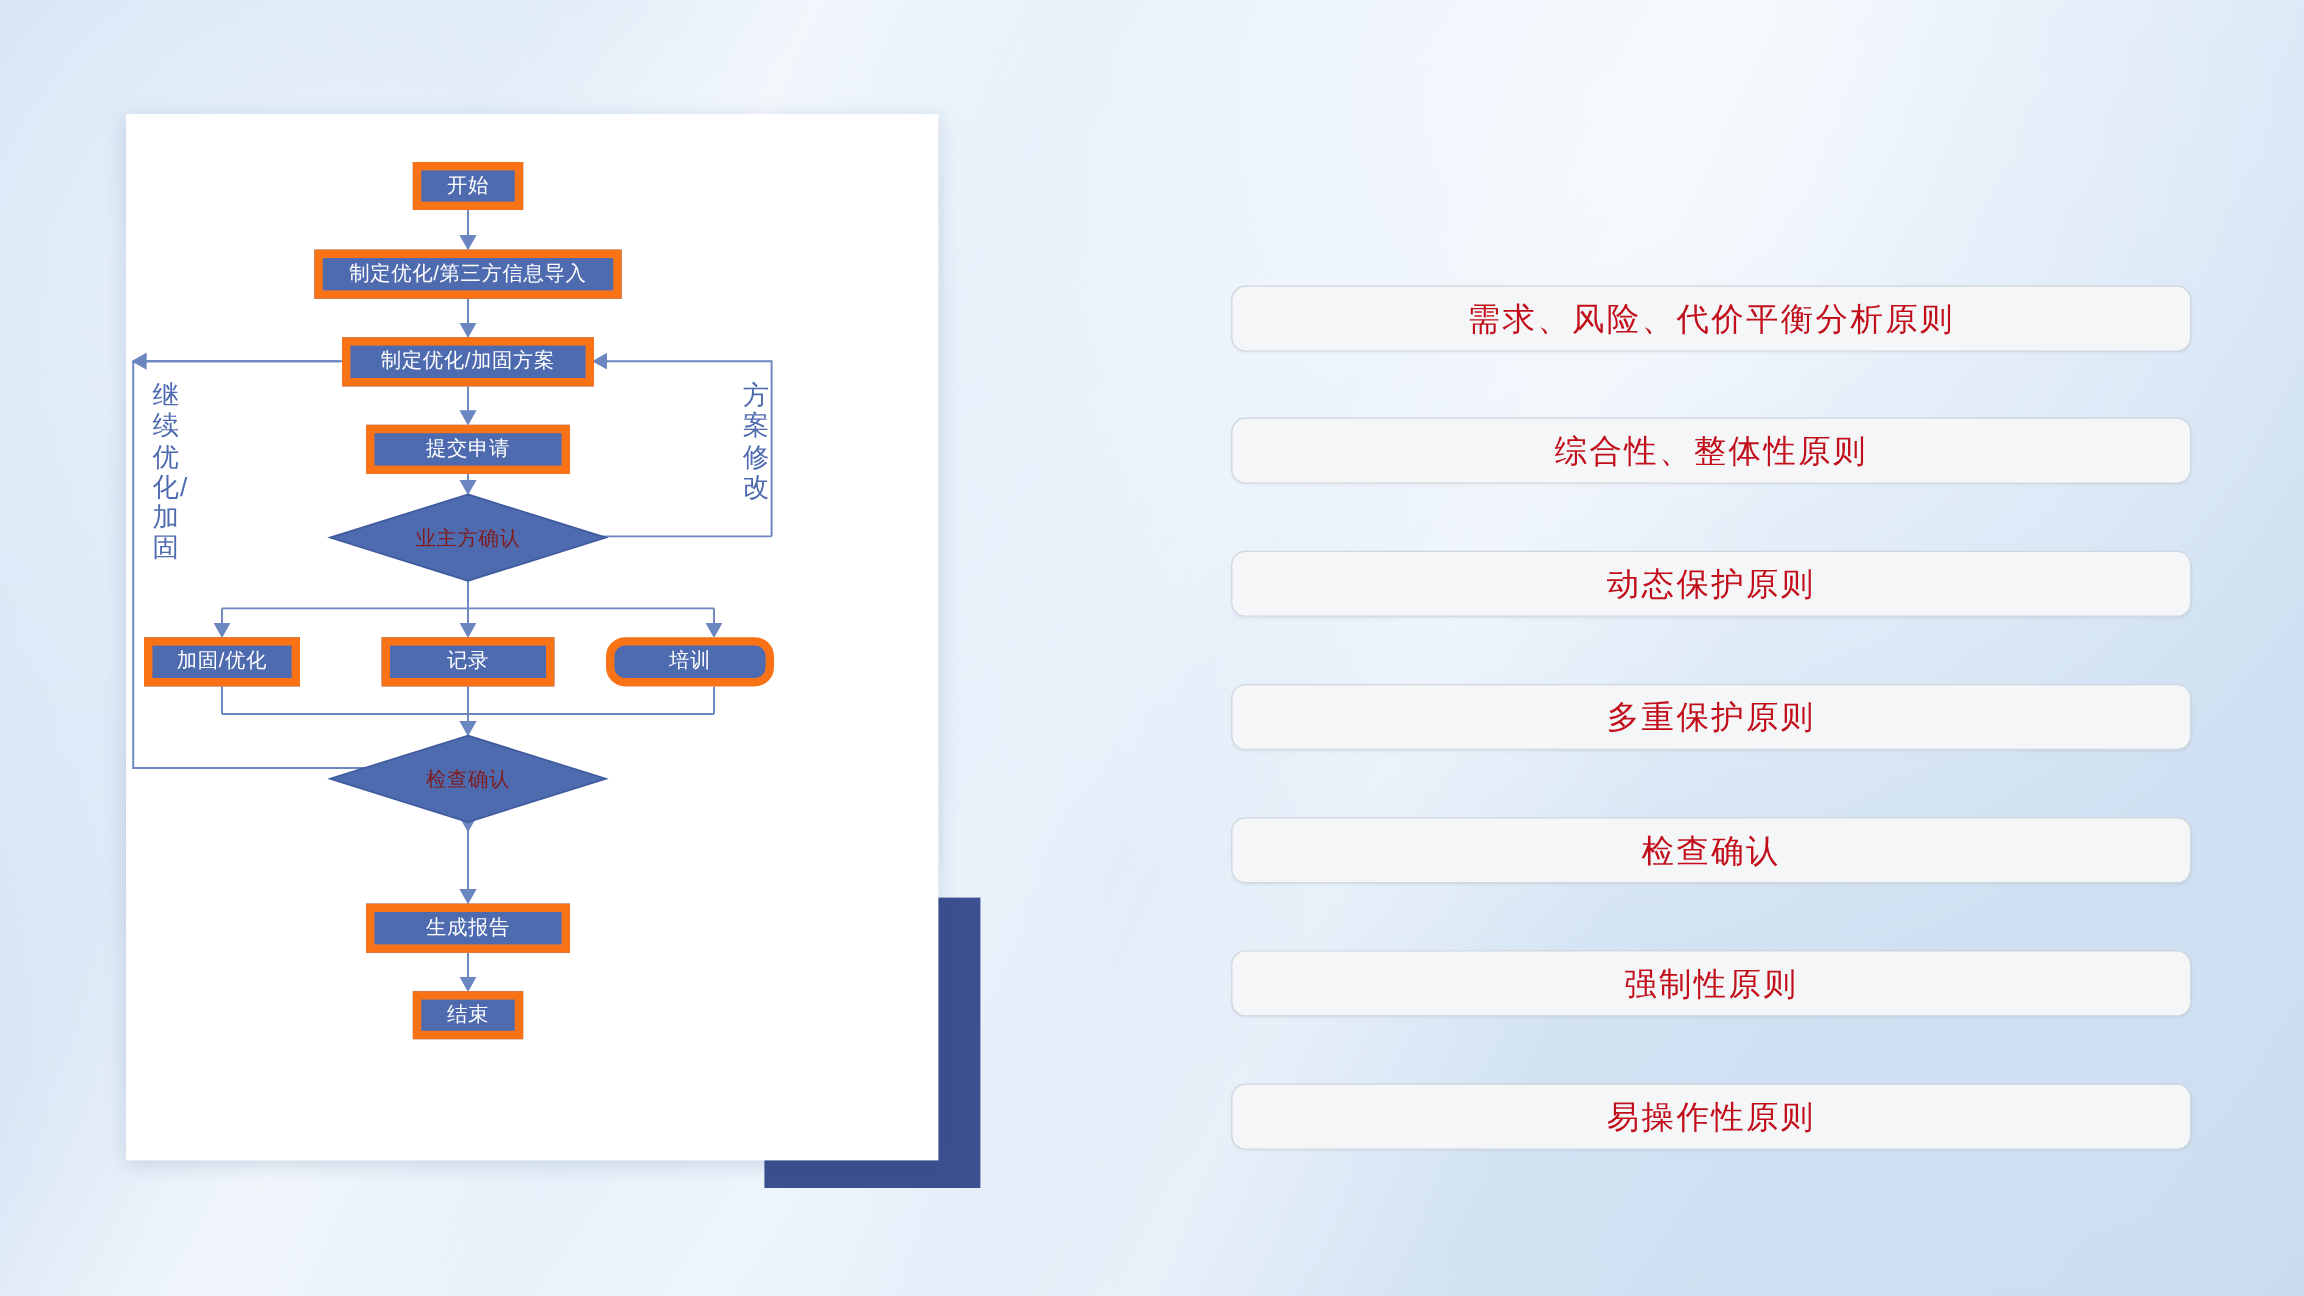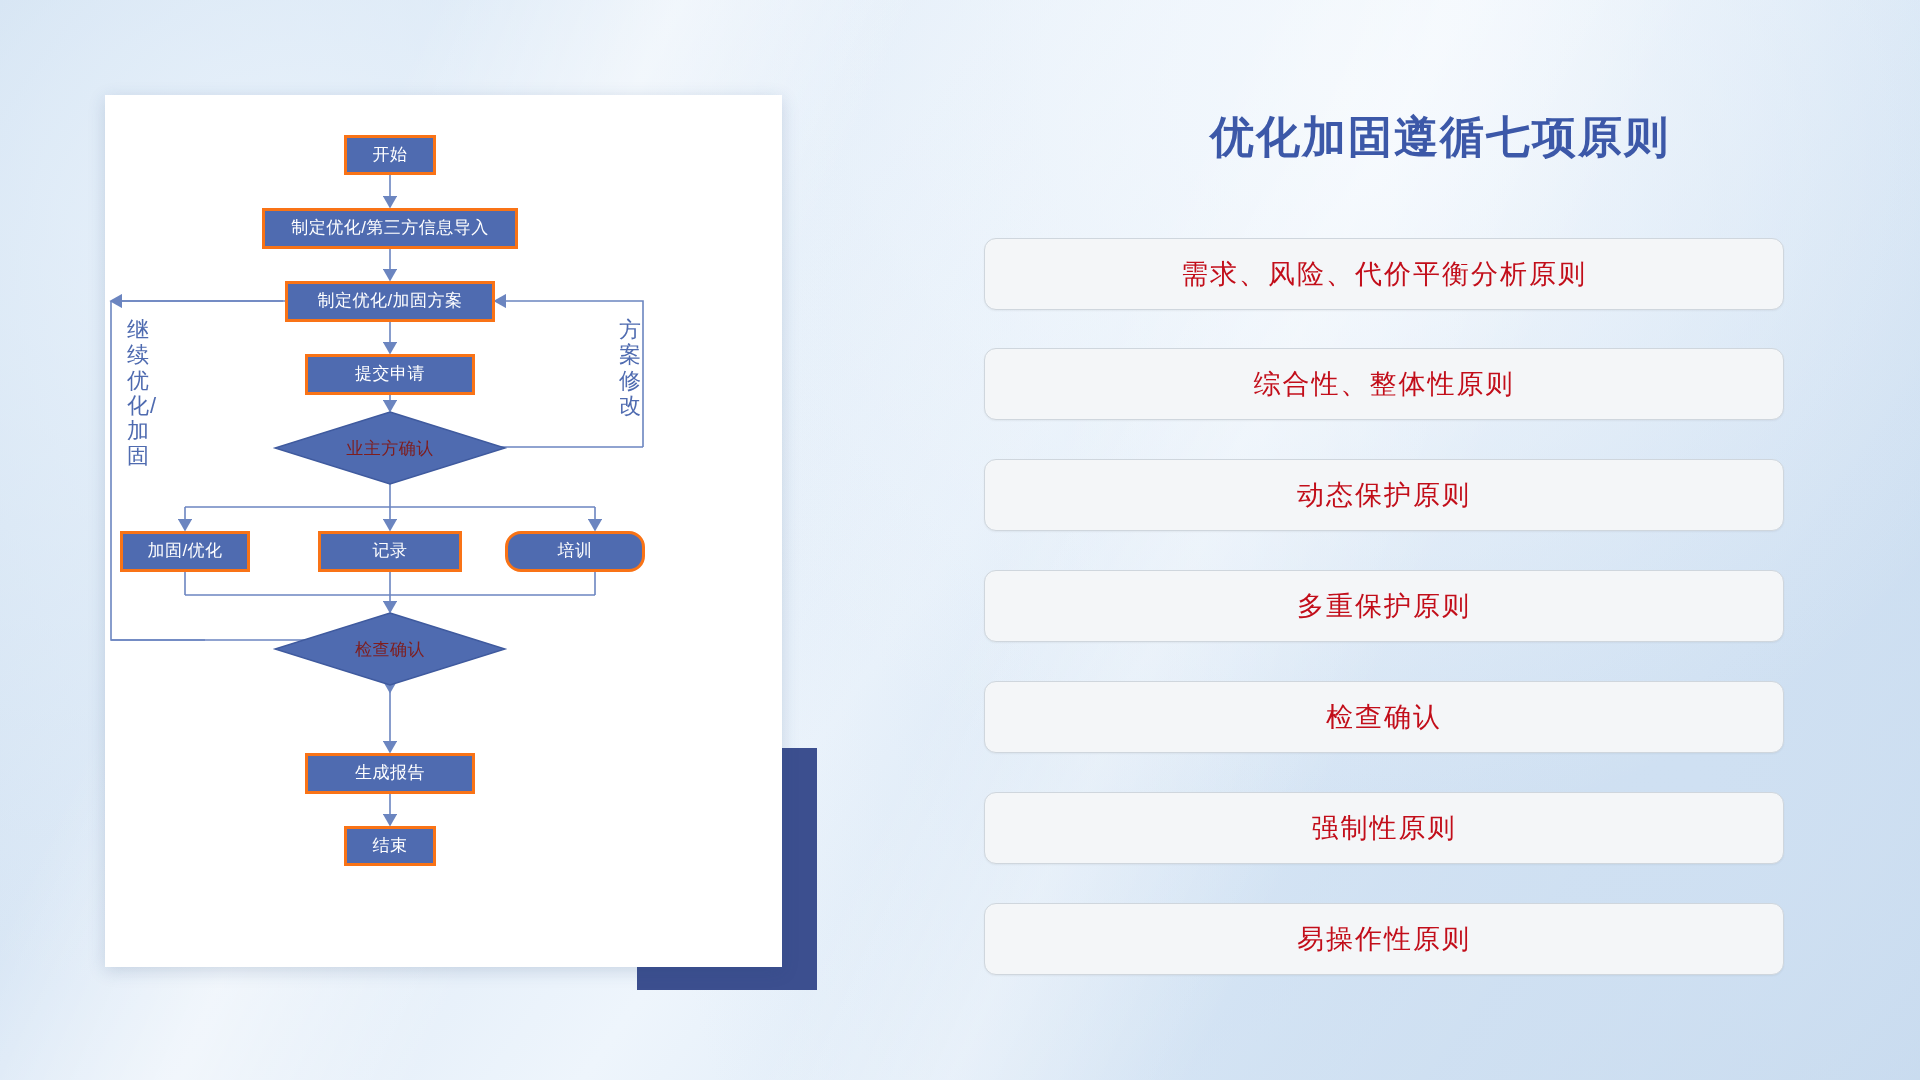--- a/index.html
+++ b/index.html
@@ -54,21 +54,21 @@
 
   .node {
     position: absolute;
     box-sizing: border-box;
     display: flex;
     align-items: center;
     justify-content: center;
     text-align: center;
     color: #ffffff;
     background: #4f6bb0;
-    border: 3px solid #f97316;
+    border: 7px solid #f97316;
     font-size: 17px;
     line-height: 1.2;
     letter-spacing: 0.5px;
     white-space: pre-line;
   }
   .diamond-wrap {
     position: absolute;
     display: flex;
     align-items: center;
     justify-content: center;
@@ -97,23 +97,23 @@
     top: 108px;
     width: 840px;
     text-align: center;
     font-size: 44px;
     font-weight: bold;
     color: #3c58a8;
     letter-spacing: 2px;
   }
   .pill {
     position: absolute;
-    left: 984px;
+    left: 1026px;
     width: 800px;
-    height: 72px;
+    height: 55px;
     box-sizing: border-box;
     background: #f4f6f8;
     border: 1px solid #cfd6dd;
     border-radius: 12px;
     display: flex;
     align-items: center;
     justify-content: center;
     color: #c20e1a;
     font-size: 27px;
     letter-spacing: 2px;
@@ -216,21 +216,20 @@
 
     <div class="node" style="left:200px; top:658px; width:170px; height:41px;">生成报告</div>
 
     <div class="node" style="left:239px; top:731px; width:92px; height:40px;">结束</div>
 
     <div class="side-label" style="left:22px; top:222px;">继续优化/加固</div>
 
     <div class="side-label" style="left:514px; top:222px;">方案修改</div>
   </div>
 
-  <div class="right-title">优化加固遵循七项原则</div>
 
   <div class="pill" style="top:238px;">需求、风险、代价平衡分析原则</div>
   <div class="pill" style="top:348px;">综合性、整体性原则</div>
   <div class="pill" style="top:459px;">动态保护原则</div>
   <div class="pill" style="top:570px;">多重保护原则</div>
   <div class="pill" style="top:681px;">检查确认</div>
   <div class="pill" style="top:792px;">强制性原则</div>
   <div class="pill" style="top:903px;">易操作性原则</div>
 
 </div>

